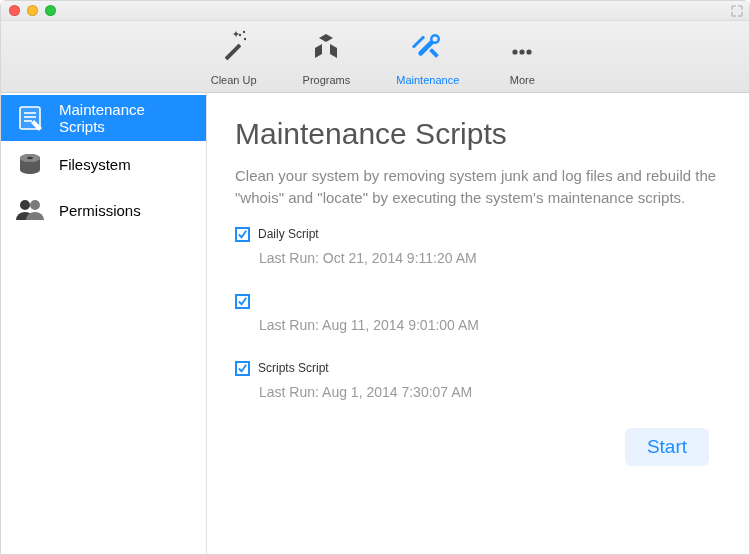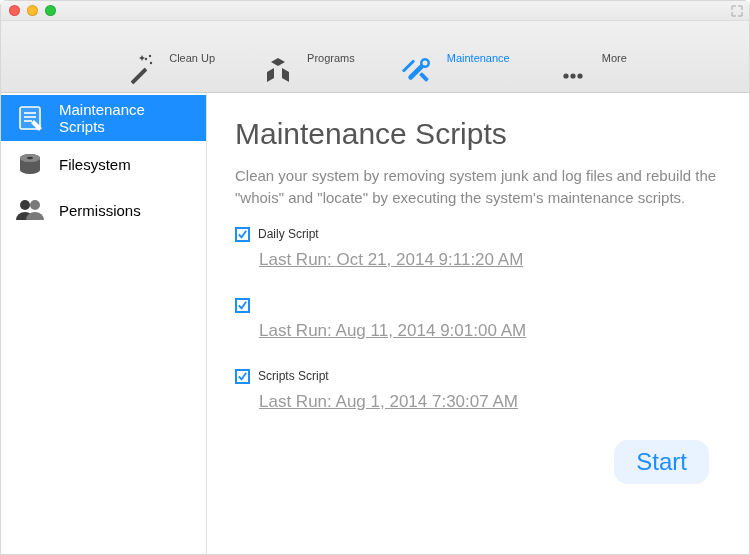--- a/index.html
+++ b/index.html
@@ -11,44 +11,44 @@
   .traffic { display: flex; gap: 7px; }
   .tl { width: 11px; height: 11px; border-radius: 50%; border: 0.5px solid rgba(0,0,0,.15); }
   .tl.close { background: #ff5f57; }
   .tl.min   { background: #ffbd2e; }
   .tl.zoom  { background: #28c940; }
   .fullscreen-icon { position: absolute; right: 6px; top: 4px; width: 12px; height: 12px; opacity: .5; }
   .fullscreen-icon svg { width: 12px; height: 12px; display: block; }
 
   
   .toolbar { height: 72px; background: linear-gradient(#f0f0f0,#e5e5e5); border-bottom: 1px solid #cfcfcf; display: flex; justify-content: center; align-items: flex-end; gap: 46px; padding-bottom: 6px; }
-  .tb-item { display: flex; align-items: flex-start; gap: 12px; color: #4a4a4a; font-size: 11px; cursor: pointer; }
+  .tb-item { display: flex; flex-direction: column; align-items: center; gap: 12px; color: #4a4a4a; font-size: 11px; cursor: pointer; }
   .tb-item.active { color: #0a84ff; }
   .tb-icon { height: 34px; display: flex; align-items: flex-end; justify-content: center; }
   .tb-icon svg { display: block; }
 
   
   .body { flex: 1; display: flex; min-height: 0; }
   .sidebar { width: 206px; border-right: 1px solid #e1e1e1; background: #fff; padding-top: 2px; }
   .sb-item { display: flex; align-items: center; gap: 14px; height: 46px; padding: 0 14px; color: #000000; font-size: 15px; cursor: pointer; }
   .sb-item.active { background: #1d8eff; color: #fff; }
   .sb-icon { width: 30px; height: 30px; display: flex; align-items: center; justify-content: center; flex-shrink: 0; }
   .sb-icon svg { display: block; }
 
   
   .main { flex: 1; padding: 24px 32px 20px 28px; color: #333; overflow: auto; }
   .main h1 { font-weight: 300; font-size: 30px; color: #555; margin-bottom: 14px; }
   .desc { font-size: 15px; color: #8a8a8a; line-height: 1.45; margin-bottom: 18px; max-width: 490px; }
   .script { margin-bottom: 28px; }
   .script-head { display: flex; align-items: center; gap: 8px; font-size: 12px; color: #333; }
   .chk { width: 15px; height: 15px; border: 2px solid #1d8eff; display: inline-flex; align-items: center; justify-content: center; cursor: pointer; }
   .chk svg { width: 11px; height: 11px; }
-  .lastrun { font-size: 17px; color: #9a9a9a; margin: 8px 0 0 24px; text-decoration: underline; }
+  .lastrun { font-size: 14px; color: #9a9a9a; margin: 8px 0 0 24px; }
   .start-row { display: flex; justify-content: flex-end; padding-right: 8px; }
-  .start-btn { background: #e9f2ff; color: #1d8eff; font-size: 24px; font-weight: 500; padding: 8px 22px; border: none; border-radius: 14px; cursor: pointer; }
+  .start-btn { background: #e9f2ff; color: #1d8eff; font-size: 19px; font-weight: 500; padding: 8px 22px; border: none; border-radius: 6px; cursor: pointer; }
 </style>
 </head>
 <body>
 
 <div class="window">
 
   <div class="titlebar">
     <div class="traffic">
       <div class="tl close"></div>
       <div class="tl min"></div>

